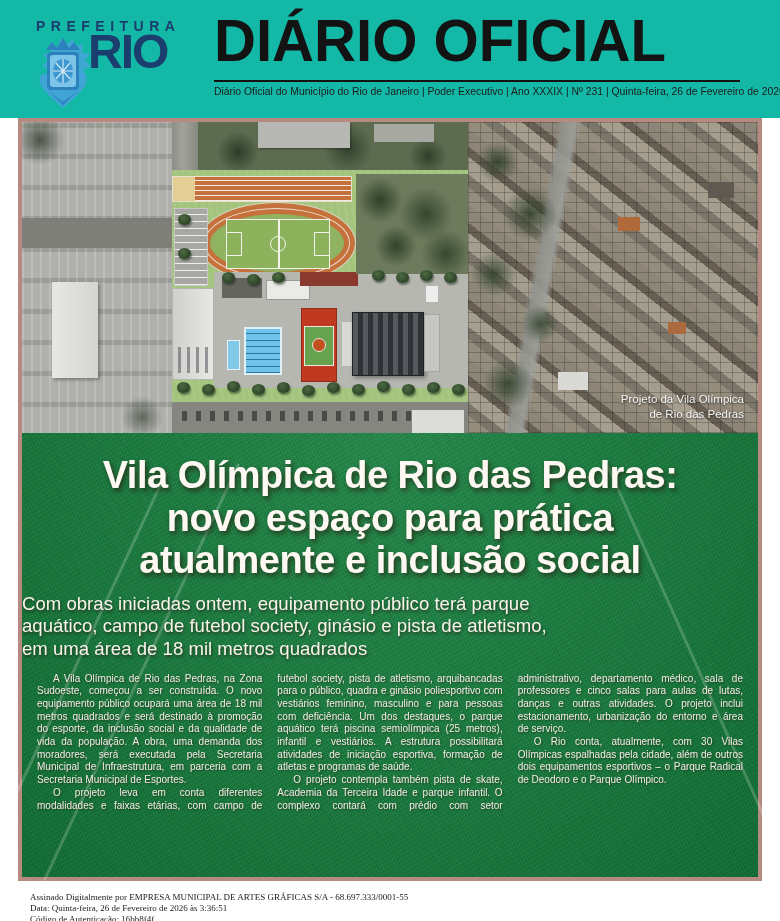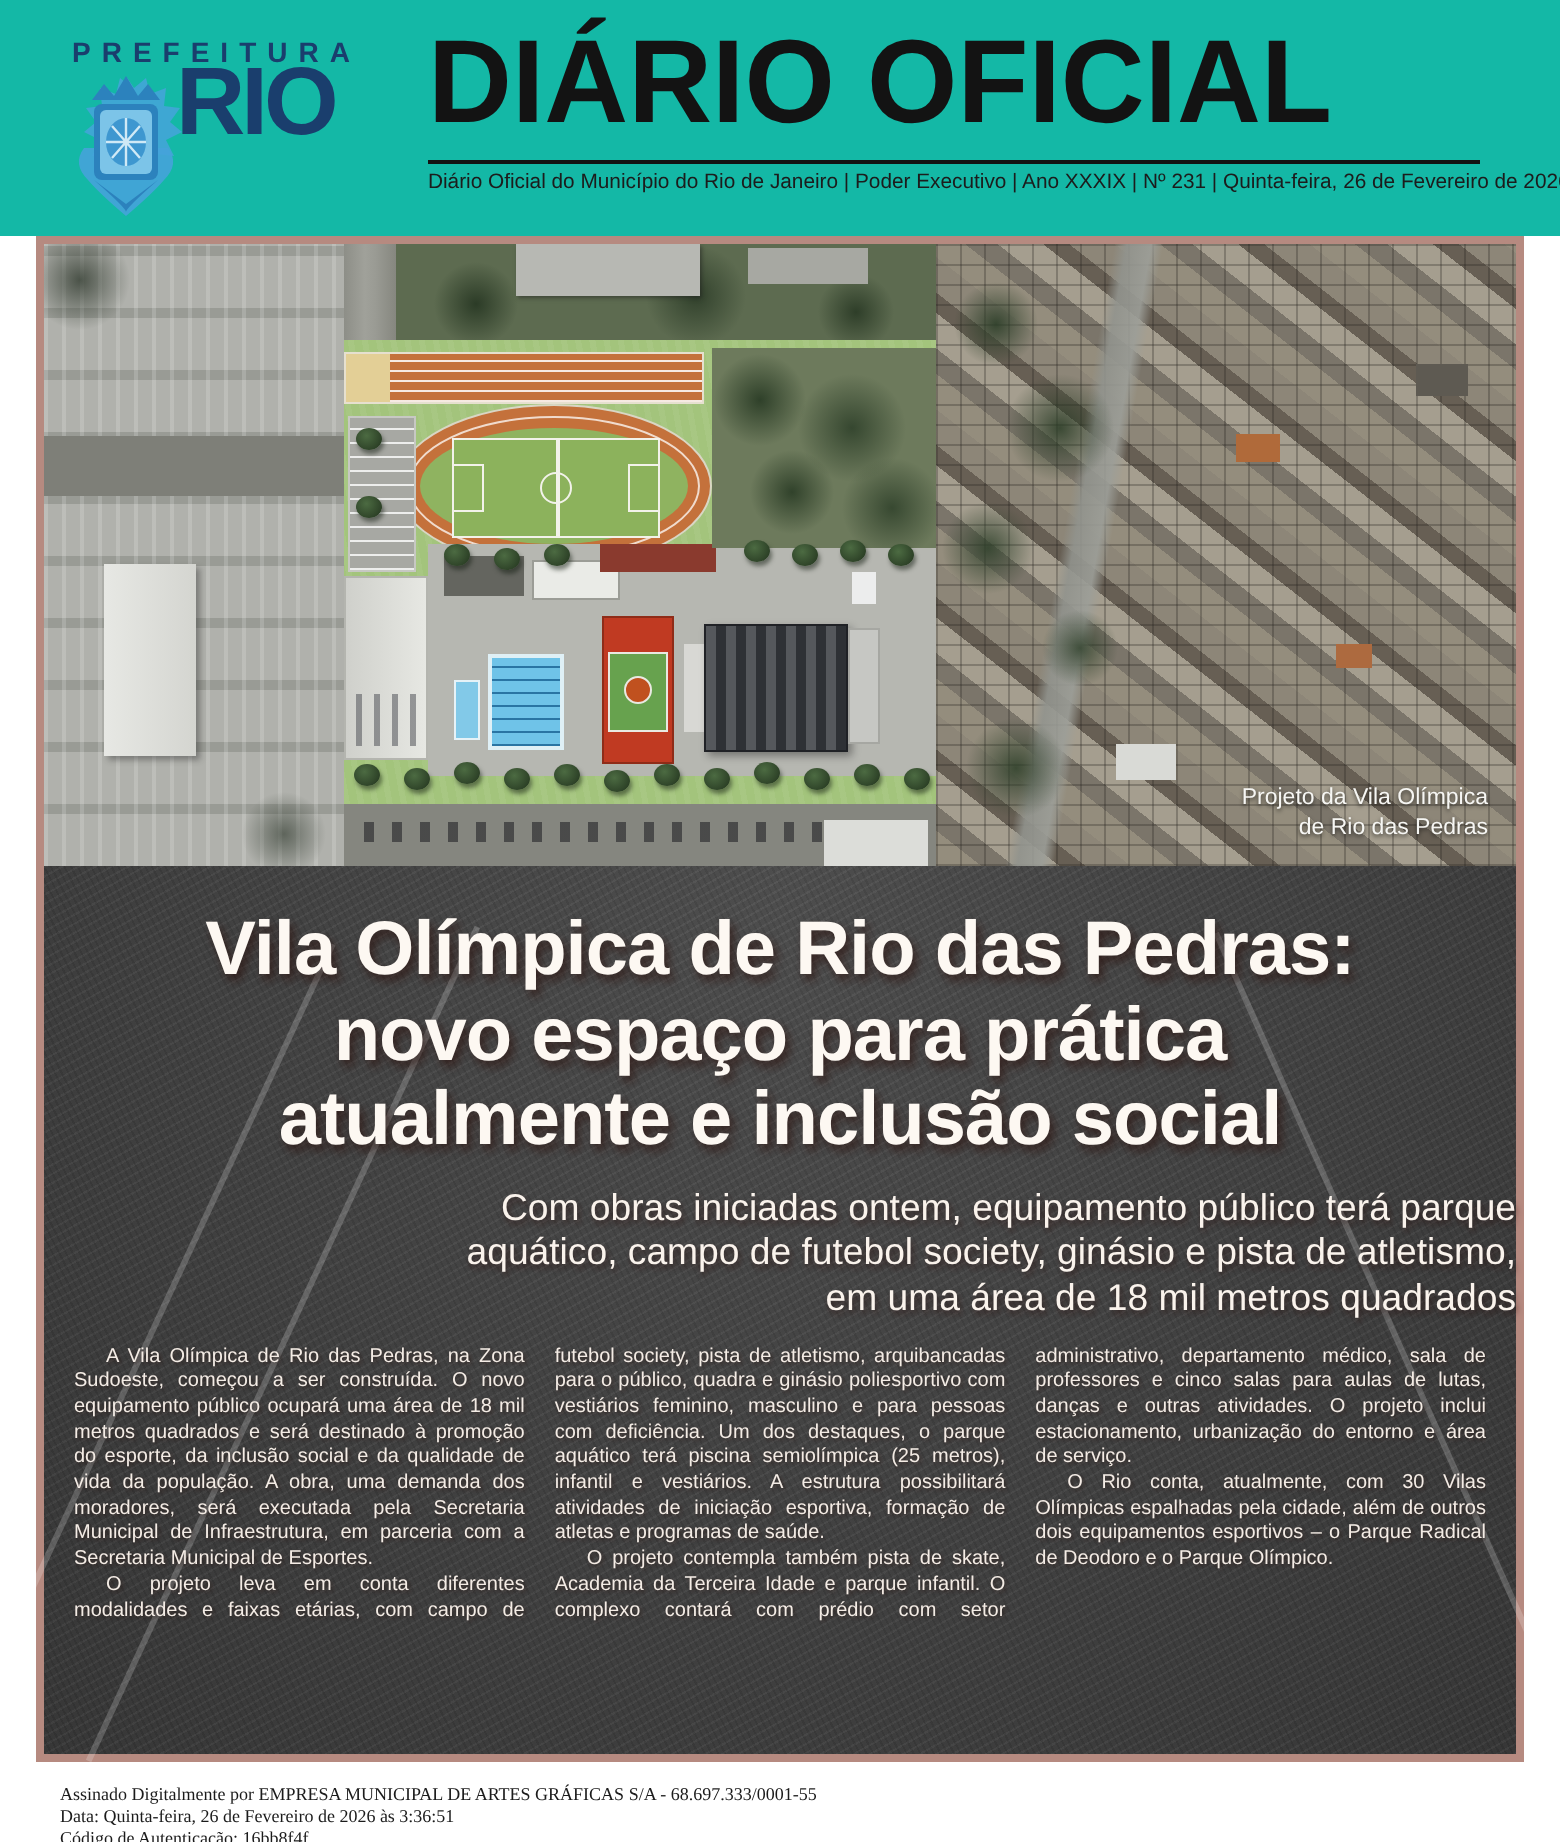--- a/index.html
+++ b/index.html
@@ -28,21 +28,21 @@
     line-height:1.28; white-space:nowrap; transform:scaleX(0.985); transform-origin:left;
   }
   .title-rule { border-top:2px solid #131313; margin-top:0px; }
   .paper-subtitle {
     margin-top:4px; font-size:10.4px; color:#1c1c1c; letter-spacing:0px; white-space:nowrap;
   }
 
   
   .red-block {
     position:absolute; left:18px; top:118px; width:744px; height:763px;
-    background:#404040; border:4px solid #b68a80;
+    background:#15803d; border:4px solid #b68a80;
   }
   .red-block::before {
     content:""; position:absolute; inset:0; pointer-events:none;
     background:
       radial-gradient(ellipse at 50% 42%, rgba(255,255,255,0.07), rgba(0,0,0,0.14)),
       repeating-linear-gradient(63deg, rgba(0,0,0,0.10) 0 1px, transparent 1px 3px),
       repeating-linear-gradient(-29deg, rgba(255,255,255,0.05) 0 1px, transparent 1px 4px);
   }
   .lane-line { position:absolute; width:3px; background:rgba(255,255,255,0.20); z-index:1; }
   .lane-1 { left:52px;  top:330px; height:430px; transform:rotate(25deg); }
@@ -162,21 +162,21 @@
   }
 
   
   .content { position:absolute; left:0; top:311px; width:736px; z-index:2; }
   .headline {
     margin-top:21px; text-align:center; color:#fdf8f2;
     font-size:38px; font-weight:bold; line-height:1.12; letter-spacing:-0.5px;
     text-shadow:2px 3px 5px rgba(40,10,5,0.6);
   }
   .subheadline {
-    margin-top:11px; text-align:right; color:#faf3ec;
+    margin-top:11px; text-align:left; color:#faf3ec;
     font-size:18.6px; line-height:1.22;
     text-shadow:1px 2px 3px rgba(40,10,5,0.55);
   }
   .body-cols {
     margin:12px 15px 0 15px; height:214px; overflow:hidden;
     column-count:3; column-gap:15px;
     font-size:10px; line-height:1.27; color:#f4ece5;
     text-align:justify; hyphens:auto; -webkit-hyphens:auto;
     text-shadow:1px 1px 2px rgba(40,10,5,0.45);
   }

